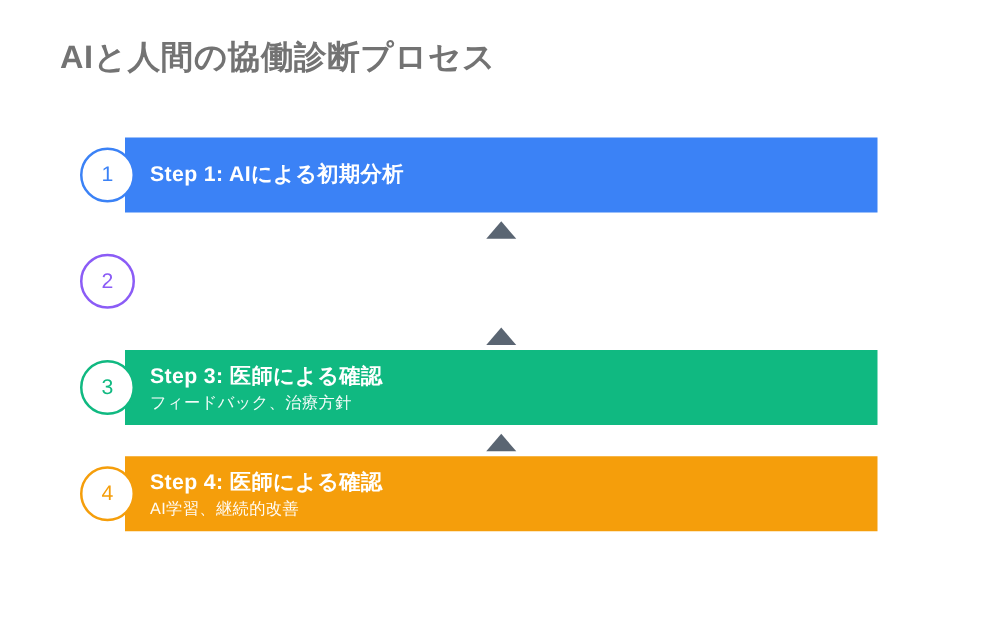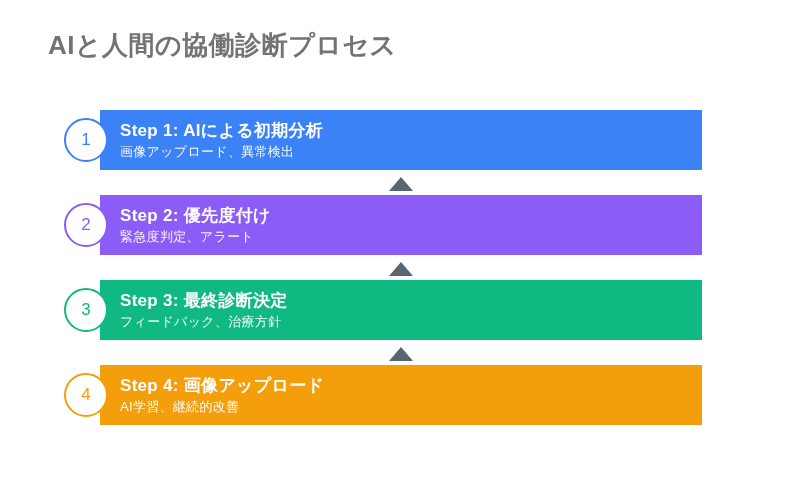--- a/index.html
+++ b/index.html
@@ -81,41 +81,36 @@
 </style>
 </head>
 <body>
 
 <div class="canvas">
 
   <h1 class="page-title">AIと人間の協働診断プロセス</h1>
 
   <div class="step-bar s1" style="background-color: rgb(59, 130, 246);">
     <div class="bar-title">Step 1: AIによる初期分析</div>
-    <div class="bar-subtitle">画像アップロード、異常検出</div>
   </div>
   <div class="num-badge n1" style="border-color: rgb(59, 130, 246); color: rgb(59, 130, 246);">1</div>
 
   <div class="flow-arrow a1" style="border-bottom-color: rgb(90, 101, 114);"></div>
 
-  <div class="step-bar s2" style="background-color: rgb(139, 92, 246);">
-    <div class="bar-title">Step 2: 優先度付け</div>
-    <div class="bar-subtitle">緊急度判定、アラート</div>
-  </div>
   <div class="num-badge n2" style="border-color: rgb(139, 92, 246); color: rgb(139, 92, 246);">2</div>
 
   <div class="flow-arrow a2" style="border-bottom-color: rgb(90, 101, 114);"></div>
 
   <div class="step-bar s3" style="background-color: rgb(16, 185, 129);">
-    <div class="bar-title">Step 3: 最終診断決定</div>
+    <div class="bar-title">Step 3: 医師による確認</div>
     <div class="bar-subtitle">フィードバック、治療方針</div>
   </div>
   <div class="num-badge n3" style="border-color: rgb(16, 185, 129); color: rgb(16, 185, 129);">3</div>
 
   <div class="flow-arrow a3" style="border-bottom-color: rgb(90, 101, 114);"></div>
 
   <div class="step-bar s4" style="background-color: rgb(245, 158, 11);">
-    <div class="bar-title">Step 4: 画像アップロード</div>
+    <div class="bar-title">Step 4: 医師による確認</div>
     <div class="bar-subtitle">AI学習、継続的改善</div>
   </div>
   <div class="num-badge n4" style="border-color: rgb(245, 158, 11); color: rgb(245, 158, 11);">4</div>
 
 </div>
 
 </body></html>

